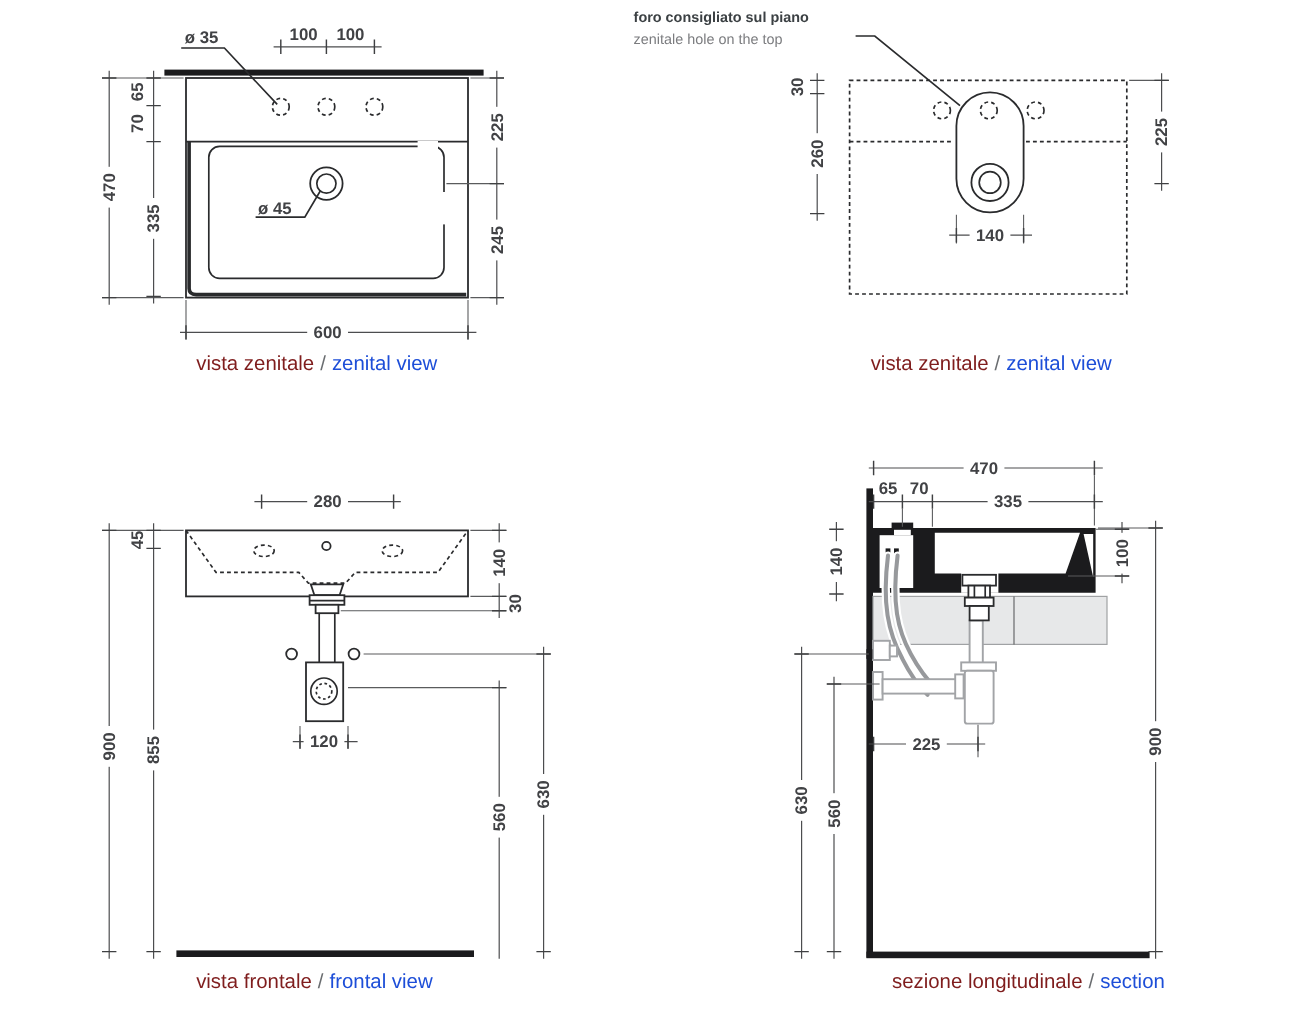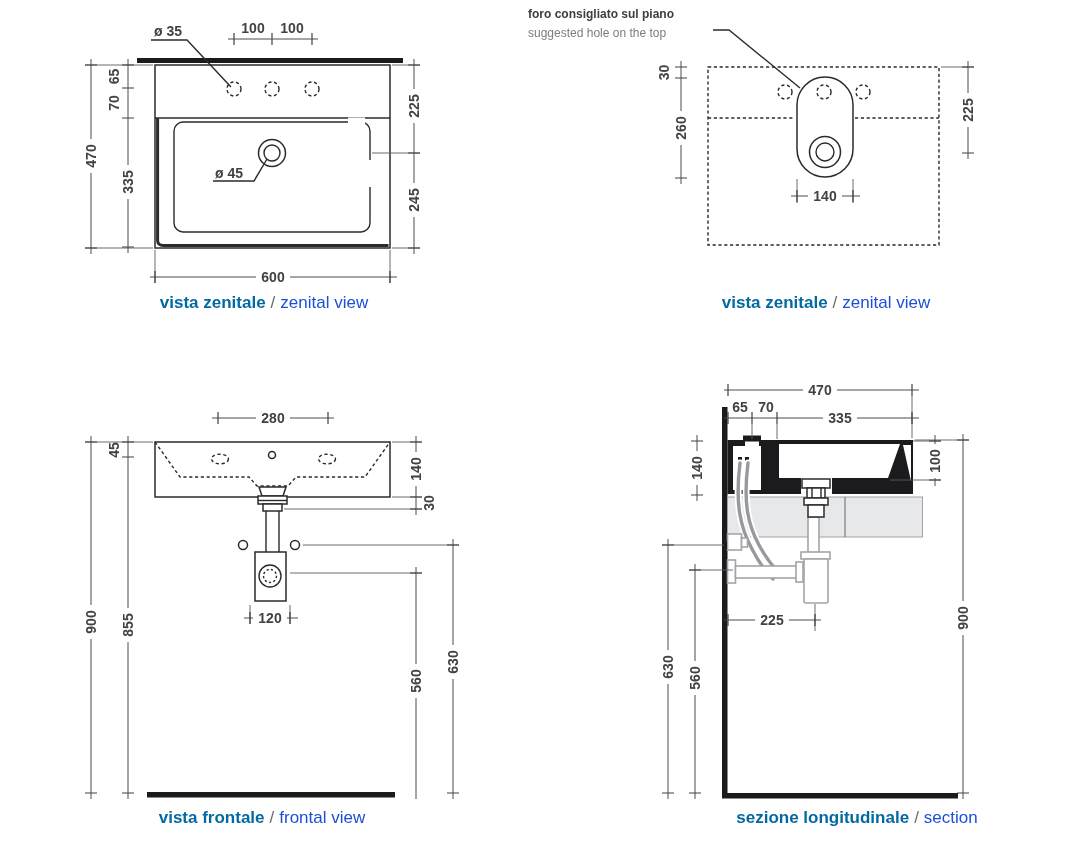--- a/index.html
+++ b/index.html
@@ -15,21 +15,21 @@
   .dln{stroke:#4c4d4f;stroke-width:1;fill:none;}
   .tck{stroke:#3f4042;stroke-width:1.2;fill:none;}
   .ext{stroke:#5a5b5d;stroke-width:0.9;fill:none;}
   .gray {stroke:#a2a4a7;fill:#fff;stroke-width:1.6;}
   .hoseW{stroke:#ffffff;fill:none;stroke-width:7;stroke-linecap:round;}
   .hoseG{stroke:#97999c;fill:none;stroke-width:3.4;stroke-linecap:round;}
   .dim{font:bold 14px "Liberation Sans",sans-serif;fill:#414245;}
   .lblbg{fill:#ffffff;stroke:none;}
   
   .caption{position:absolute;text-align:center;white-space:nowrap;font-size:17px;}
-  .cap-it{color:#0369a1;font-weight:bold;}
+  .cap-it{color:#7f1d1d;font-weight:normal;}
   .cap-sep{color:#6a6d70;margin:0 5px;}
   .cap-en{color:#1d4ed8;font-weight:normal;}
   .note{position:absolute;font-size:12px;line-height:19px;}
   .note-it{color:#3b4043;font-weight:bold;}
   .note-en{color:#7b7c7f;}
 </style>
 </head>
 <body>
 
 <div id="stage">
@@ -263,21 +263,21 @@
       <g transform="rotate(-90 963 618)">
         <rect class="lblbg" x="946" y="610.5" width="34" height="15"></rect>
         <text class="dim" x="963" y="622.8" text-anchor="middle">900</text>
       </g>
     </g>
   </g>
 </svg>
 
 <div class="note" style="left:528px;top:5px;">
   <div class="note-it">foro consigliato sul piano</div>
-  <div class="note-en">suggested hole on the top</div>
+  <div class="note-en">zenitale hole on the top</div>
 </div>
 
 <div class="caption" style="left:119px;top:293px;width:290px;">
   <span class="cap-it">vista zenitale</span><span class="cap-sep">/</span><span class="cap-en">zenital view</span>
 </div>
 <div class="caption" style="left:681px;top:293px;width:290px;">
   <span class="cap-it">vista zenitale</span><span class="cap-sep">/</span><span class="cap-en">zenital view</span>
 </div>
 <div class="caption" style="left:117px;top:808px;width:290px;">
   <span class="cap-it">vista frontale</span><span class="cap-sep">/</span><span class="cap-en">frontal view</span>

